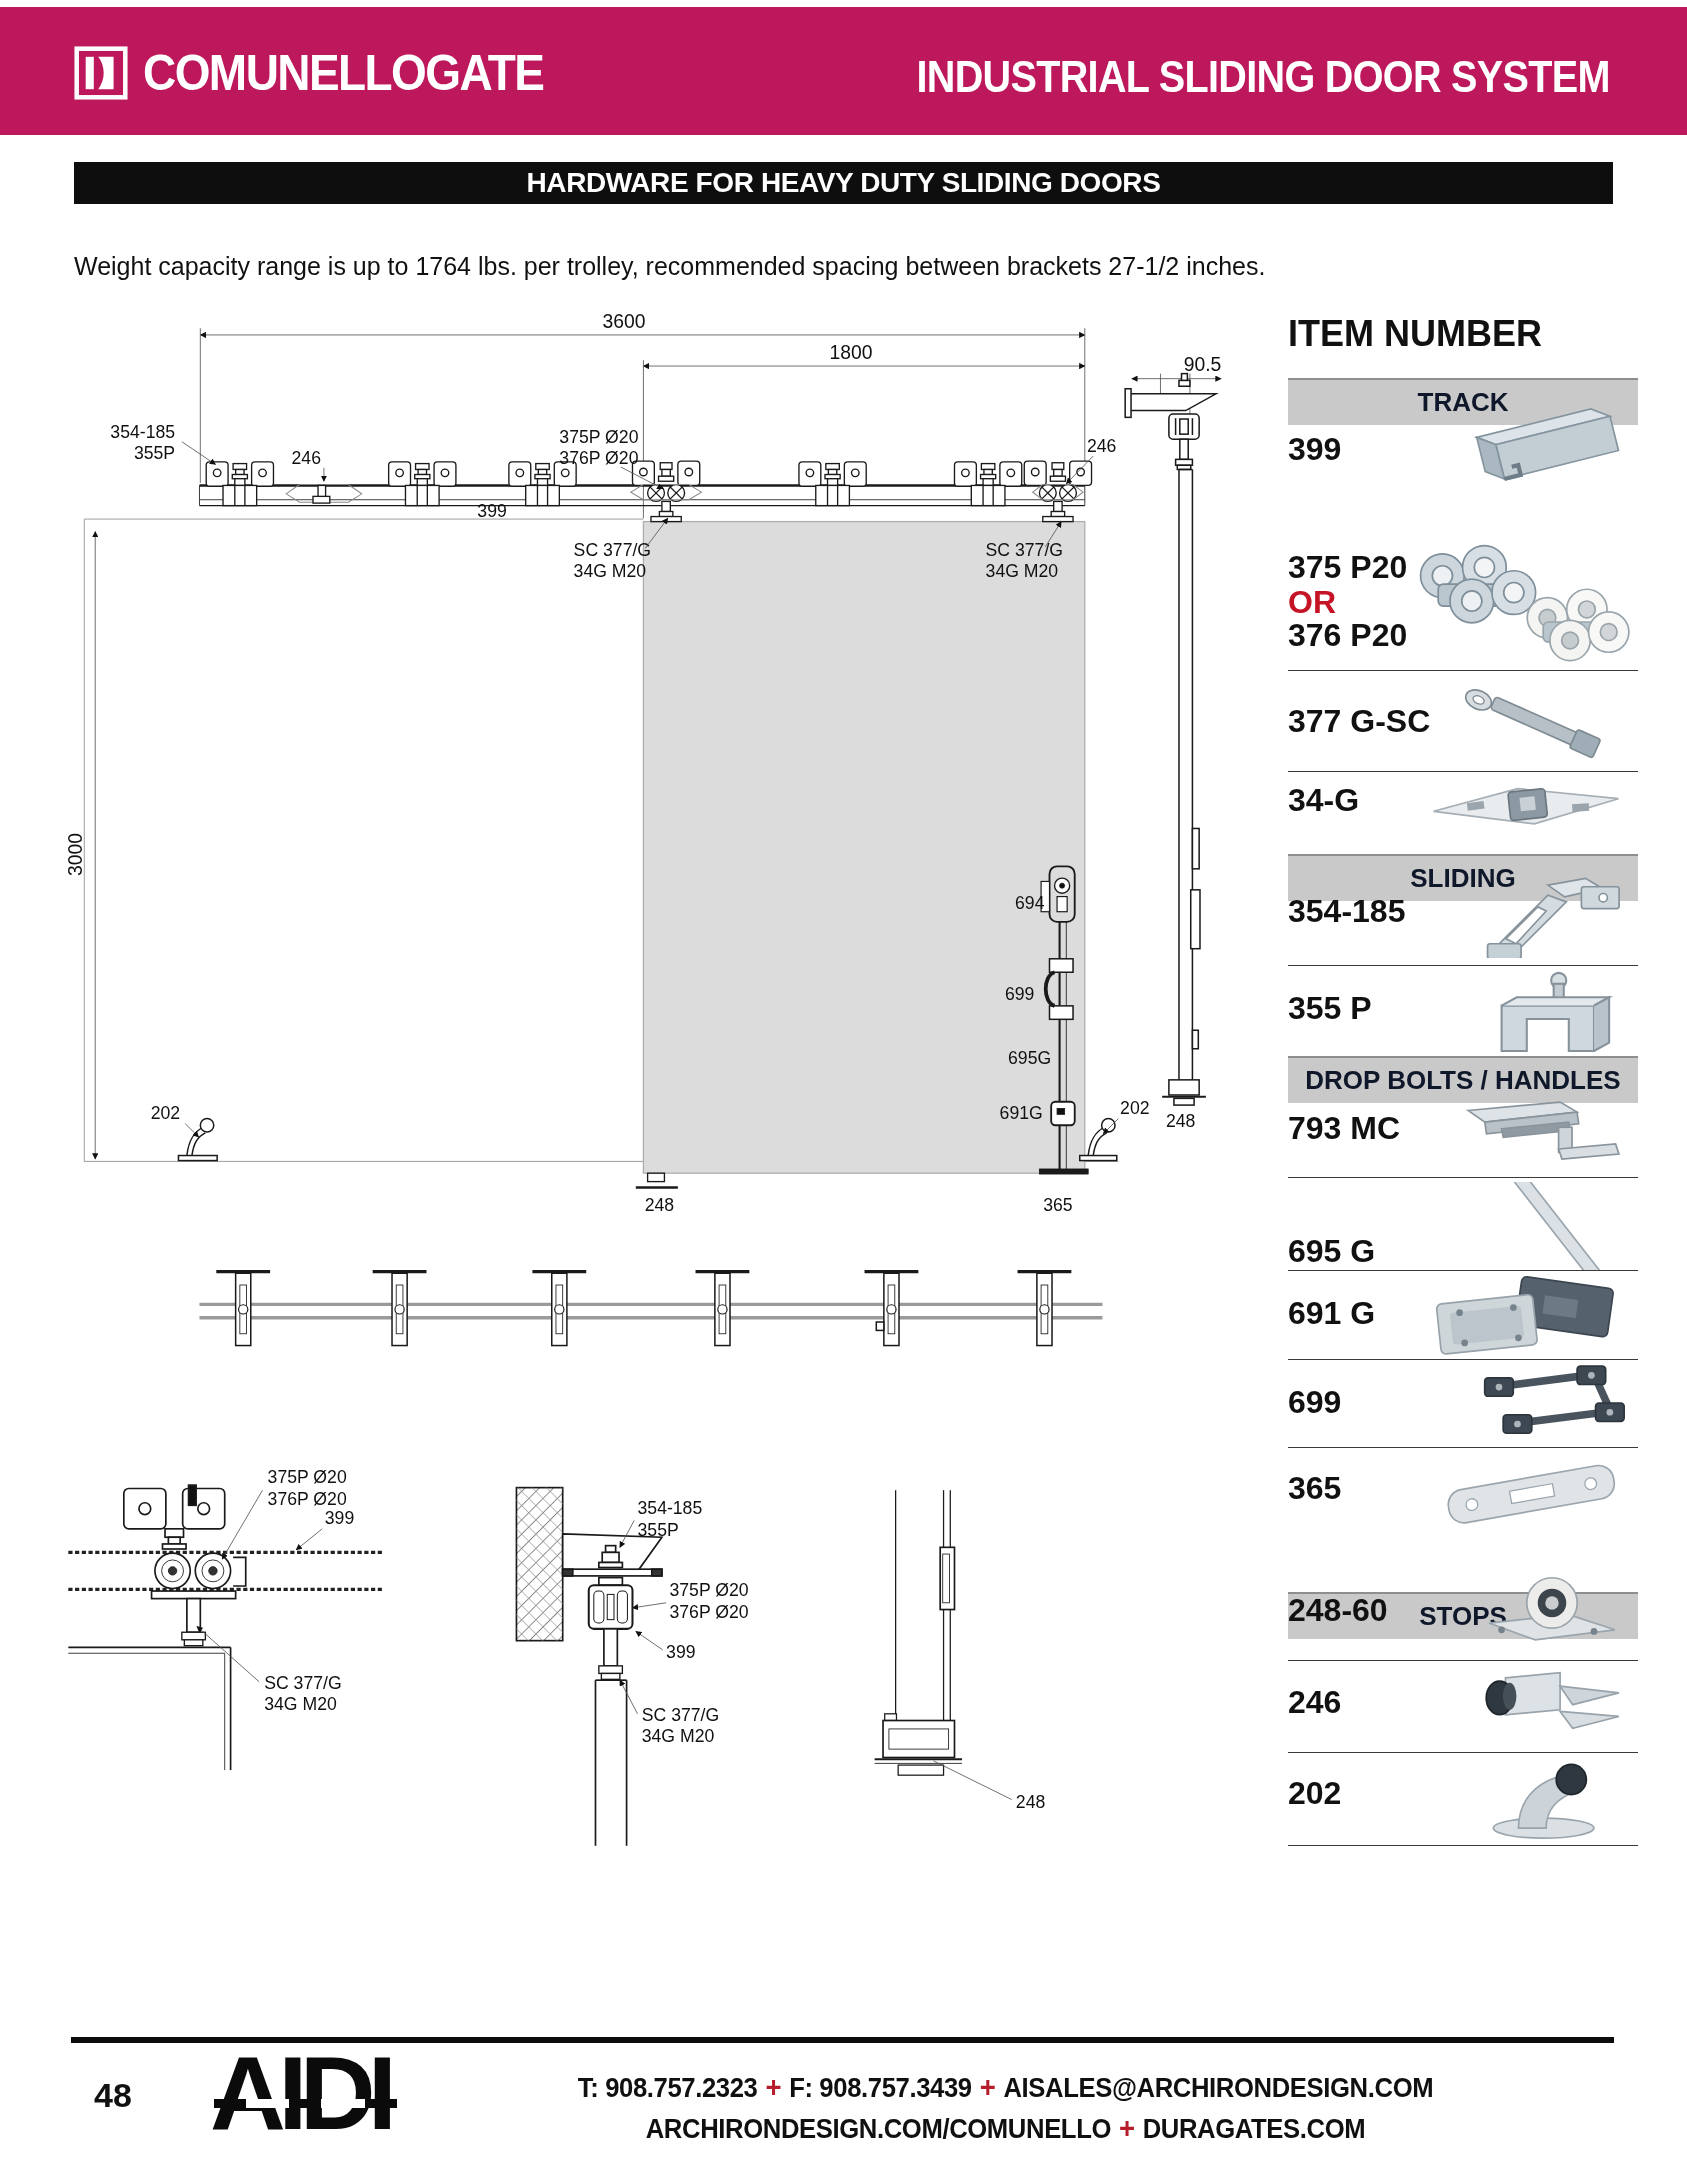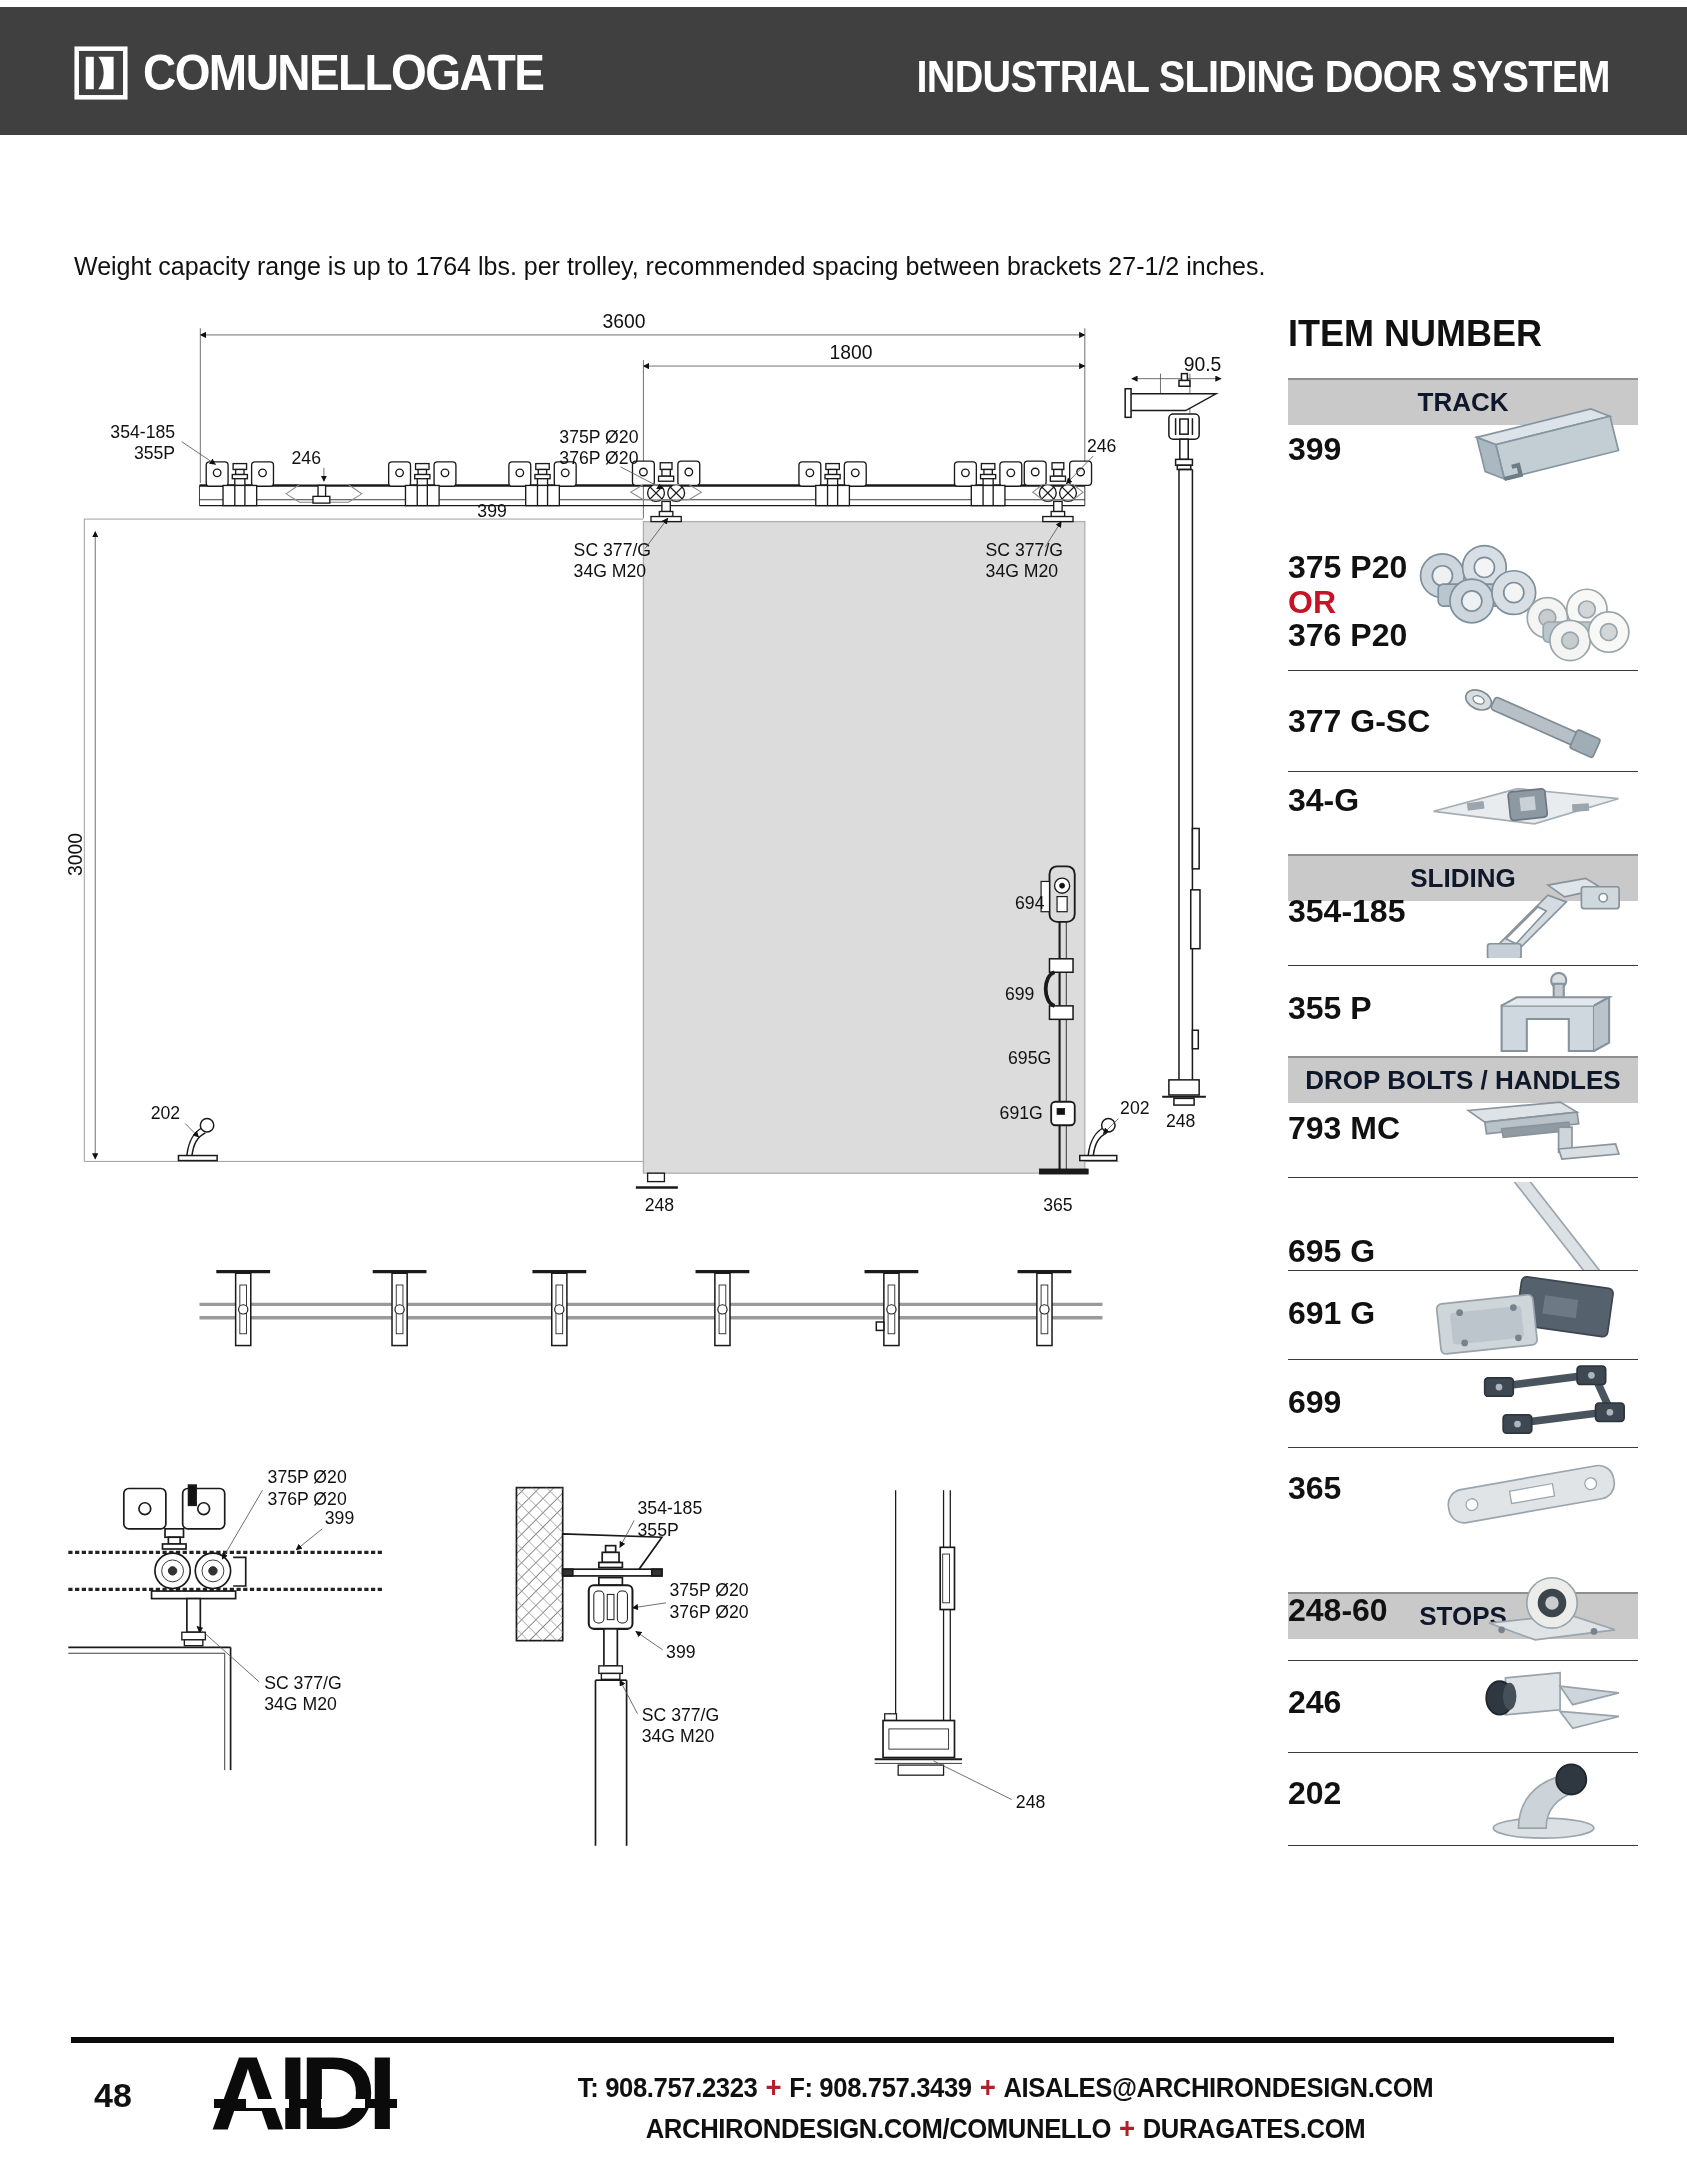--- a/index.html
+++ b/index.html
@@ -1,19 +1,19 @@
 <!DOCTYPE html>
 <html style="font-size:13.5px"><head>
 <meta charset="utf-8">
 <style>
   html,body{margin:0;padding:0;background:#e8e8e8;}
   .page{position:relative;width:1687px;height:2183px;background:#ffffff;
         font-family:"Liberation Sans", sans-serif;overflow:hidden;}
   
-  .header-band{position:absolute;left:0;top:6.7px;width:1687px;height:128px;background:#404040;}
+  .header-band{position:absolute;left:0;top:6.7px;width:1687px;height:128px;background:#be185d;}
   .brand{position:absolute;left:74px;top:37px;display:flex;align-items:center;gap:15px;}
   .brand-name{color:#fff;font-size:50px;font-weight:bold;letter-spacing:-1.7px;transform:scaleX(.92);transform-origin:left;}
   .header-title{position:absolute;right:77px;top:44px;color:#fff;font-size:45px;font-weight:bold;
         letter-spacing:-0.8px;transform:scaleX(.88);transform-origin:right;}
   
   .section-bar{position:absolute;left:74px;top:162px;width:1539px;height:42px;background:#0e0e0e;
         display:flex;align-items:center;justify-content:center;}
   .section-bar span{color:#fff;font-size:28px;font-weight:bold;letter-spacing:-0.4px;}
   .intro{position:absolute;left:74px;top:252px;font-size:25px;color:#111;}
   
@@ -54,20 +54,23 @@
       <svg width="54" height="54" viewBox="0 0 60 60">
         <rect x="3" y="3" width="54" height="54" fill="none" stroke="#fff" stroke-width="5"></rect>
         <rect x="13" y="12" width="9" height="36" fill="#fff"></rect>
         <path d="M27,12 L44,12 L44,48 L27,48 C35,37 35,23 27,12 Z" fill="#fff"></path>
       </svg>
       <span class="brand-name">COMUNELLOGATE</span>
     </div>
     <div class="header-title">INDUSTRIAL SLIDING DOOR SYSTEM</div>
   </div>
 
+  <div class="section-bar">
+    <span>HARDWARE FOR HEAVY DUTY SLIDING DOORS</span>
+  </div>
   <div class="intro">Weight capacity range is up to 1764 lbs. per trolley, recommended spacing between brackets 27-1/2 inches.</div>
 
   <svg class="draw" width="1270" height="1547" viewBox="0 360 1510 1840">
     <defs>
       <marker id="arr" viewBox="0 0 10 10" refX="9" refY="5" markerWidth="7.5" markerHeight="7.5" orient="auto-start-reverse">
         <path d="M0,0 L10,5 L0,10 z" fill="#111"></path>
       </marker>
       <pattern id="hatch1" width="12" height="12" patternUnits="userSpaceOnUse" patternTransform="rotate(45)">
         <line x1="0" y1="0" x2="0" y2="12" stroke="#777" stroke-width="2"></line>
       </pattern>

